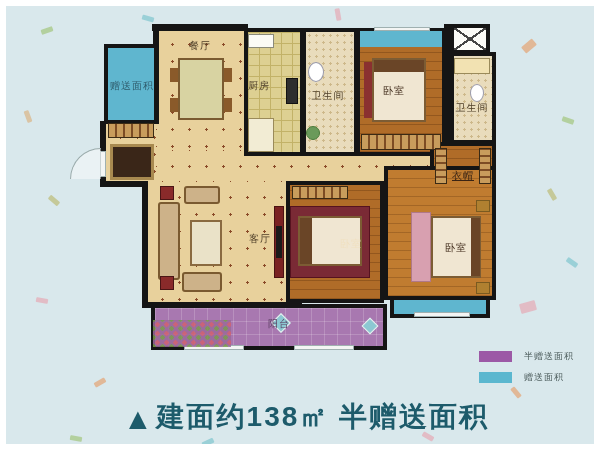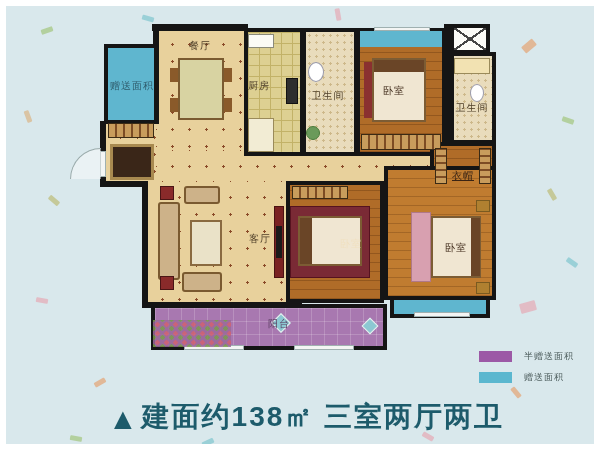--- a/index.html
+++ b/index.html
@@ -200,14 +200,14 @@
     <div class="lg-sw sw2"></div>
     <div class="lg-tx">半赠送面积</div>
   </div>
   <div class="lg-row">
     <div class="lg-sw sw1"></div>
     <div class="lg-tx">赠送面积</div>
   </div>
 </div>
 
 <div id="caption">
-  <span class="mark">▲</span><span class="txt">建面约138㎡ 三室两厅两卫</span>
+  <span class="mark">▲</span><span class="txt">建面约138㎡ 半赠送面积</span>
 </div>
 
 </body></html>

